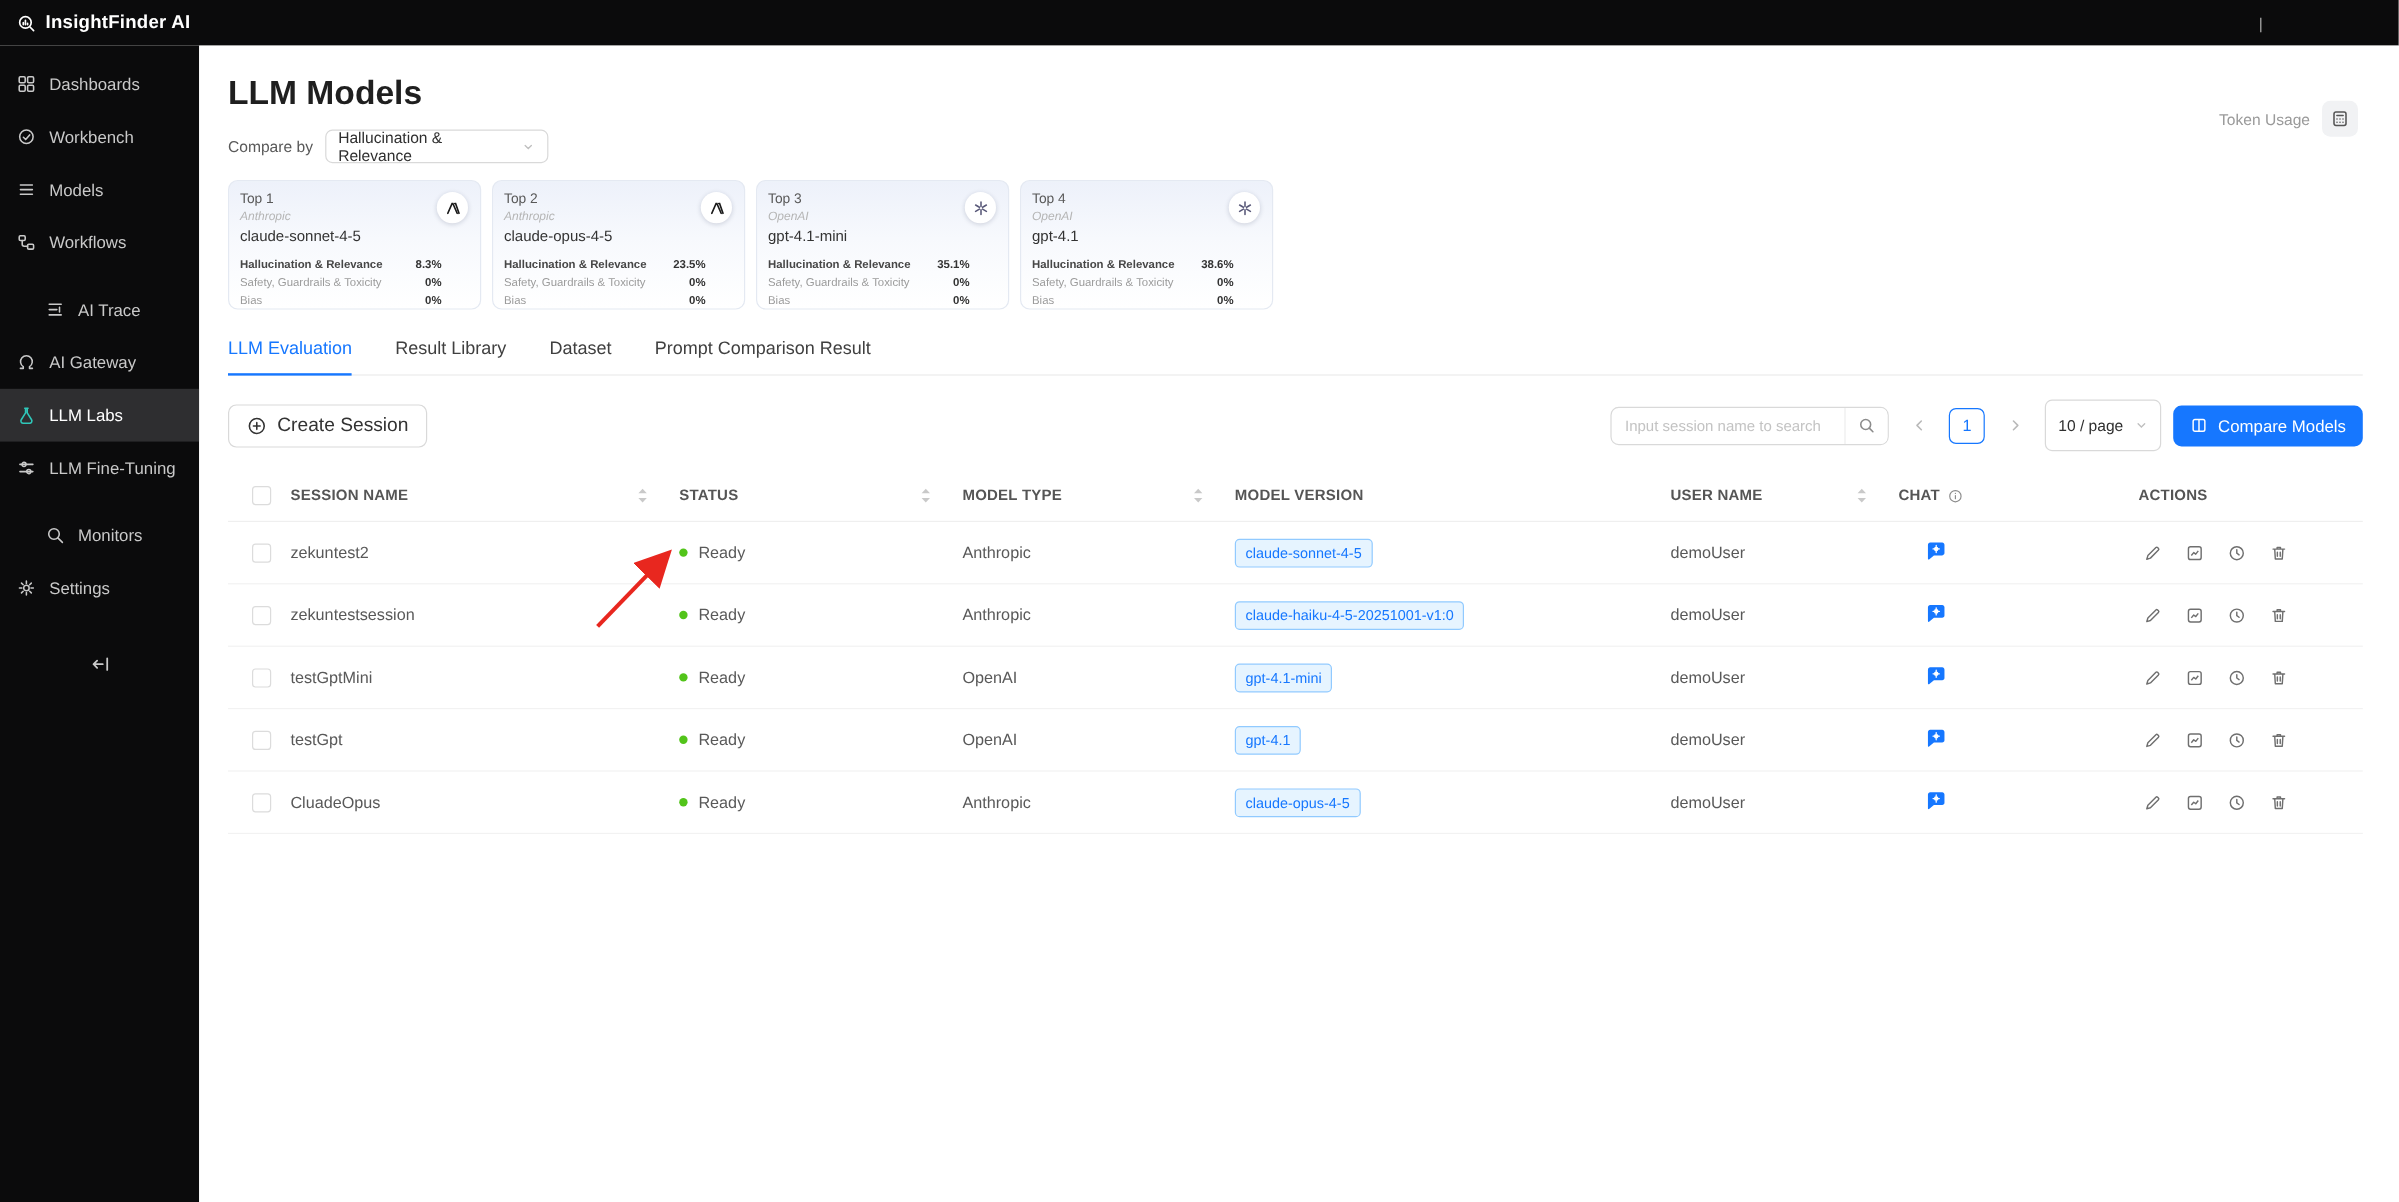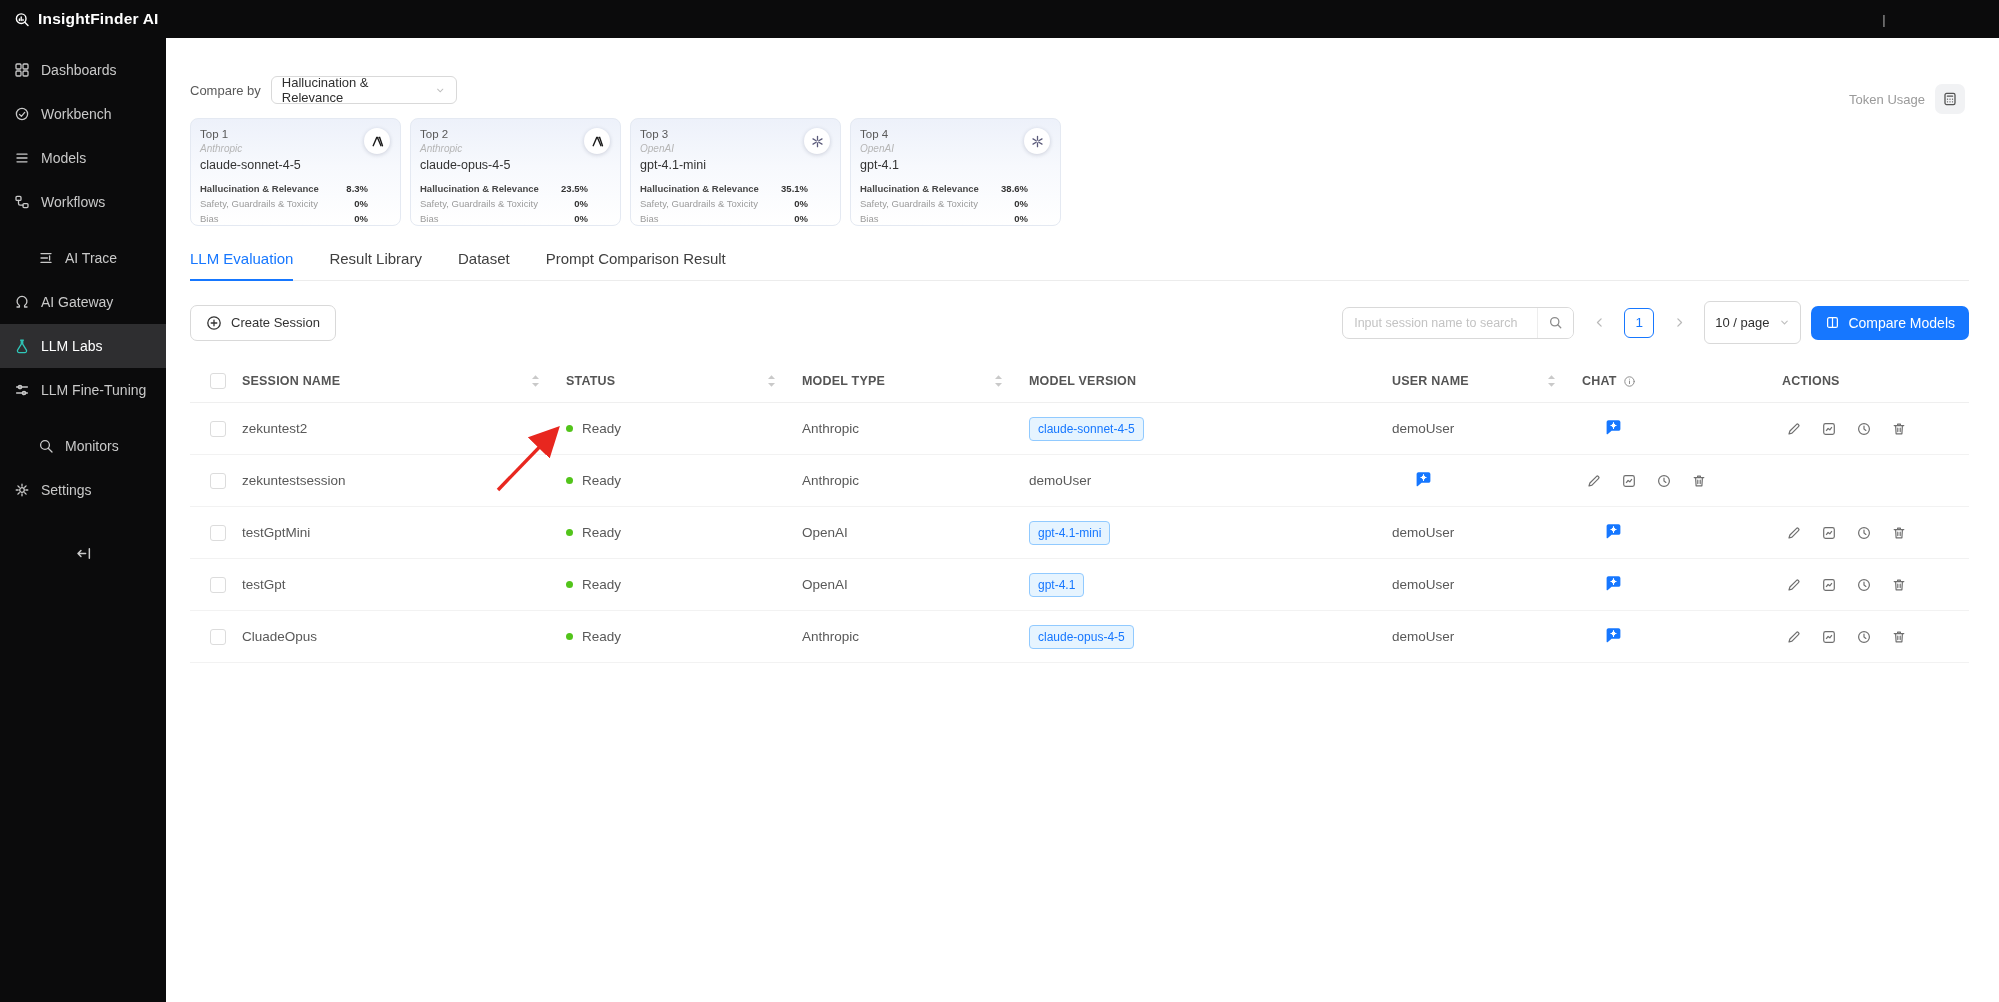--- a/index.html
+++ b/index.html
@@ -40,21 +40,21 @@
   .metric{display:flex;justify-content:space-between;font-size:9.5px;color:#9b9b9b;line-height:1.6;padding-right:22px;}
   .metric .mv{font-weight:700;color:#333;}
   .metric.primary{color:#474747;font-weight:700;}
   
   .tabs{margin-top:24px;display:flex;gap:36px;border-bottom:1px solid #ececec;font-size:15px;color:#404040;}
   .tab{padding-bottom:13px;cursor:pointer;position:relative;}
   .tab.active{color:#1677ff;font-weight:500;}
   .tab.active:after{content:"";position:absolute;left:0;right:0;bottom:-1px;height:2px;background:#1677ff;}
   
   .toolbar{margin-top:20px;display:flex;align-items:center;justify-content:space-between;}
-  .btn-create{display:inline-flex;align-items:center;gap:9px;height:36px;padding:0 15px;border:1px solid #d9d9d9;border-radius:7px;background:#fff;font-size:13px;color:#333;cursor:pointer;font-family:inherit;}
+  .btn-create{display:inline-flex;align-items:center;gap:9px;height:36px;padding:0 15px;border:1px solid #d9d9d9;border-radius:7px;background:#fff;font-size:16px;color:#333;cursor:pointer;font-family:inherit;}
   .toolbar-right{display:flex;align-items:center;gap:10px;}
   .search{display:flex;align-items:center;border:1px solid #d9d9d9;border-radius:7px;height:32px;width:232px;background:#fff;overflow:hidden;box-sizing:border-box;}
   .search input{flex:1;border:none;outline:none;padding:0 11px;font-size:12.5px;color:#333;font-family:inherit;min-width:0;background:transparent;}
   .search input::placeholder{color:#c3c3c3;}
   .search-btn{width:36px;height:100%;border:none;border-left:1px solid #ededed;background:#fff;display:flex;align-items:center;justify-content:center;color:#8c8c8c;cursor:pointer;}
   .pg{width:30px;height:30px;border:none;background:transparent;color:#b9b9b9;display:flex;align-items:center;justify-content:center;cursor:pointer;padding:0;}
   .pg.current{border:1px solid #1677ff;color:#1677ff;border-radius:6px;background:#fff;font-size:13.5px;font-family:inherit;}
   .select.pagesize{height:43px;}
   .btn-primary{display:inline-flex;align-items:center;gap:8px;height:34px;padding:0 14px;background:#1677ff;border:none;border-radius:7px;color:#fff;font-size:14px;cursor:pointer;font-family:inherit;}
   
@@ -197,20 +197,21 @@
       <span>Settings</span>
     </div>
     <div class="collapse">
       <svg width="17" height="17" viewBox="0 0 16 16" fill="none" stroke="currentColor" stroke-width="1.4" stroke-linecap="round" stroke-linejoin="round">
           <path d="M13.5 3.5v9M10 8H2.8M5.6 5.2L2.8 8l2.8 2.8"></path>
         </svg>
     </div>
   </aside>
 
   <main class="main">
+    <div class="page-title">LLM Models</div>
 
     <div class="token-usage">
       <span>Token Usage</span>
       <button class="token-btn">
         <svg width="16" height="16" viewBox="0 0 16 16" fill="none" stroke="currentColor" stroke-width="1.3" stroke-linecap="round">
             <rect x="3" y="2.4" width="10" height="11.2" rx="1.6"></rect>
             <path d="M5.4 5.2h5.2M5.5 8.2h.01M8 8.2h.01M10.5 8.2h.01M5.5 10.8h.01M8 10.8h.01M10.5 10.8h.01"></path>
           </svg>
       </button>
     </div>
@@ -485,20 +486,21 @@
       <div class="grid tr">
         <div class="td-check">
             <span class="checkbox"></span>
           </div>
         <div>zekuntestsession</div>
         <div class="status">
             <span class="dot"></span>
             <span>Ready</span>
           </div>
         <div>Anthropic</div>
+        <div><span class="chip">claude-haiku-4-5-20251001-v1:0</span></div>
         <div>demoUser</div>
         <div class="td-chat"><span class="chat-ic">
               <svg width="19" height="19" viewBox="0 0 16 16">
                 <path fill="currentColor" d="M2.2 3.4c0-.9.7-1.6 1.6-1.6h8.4c.9 0 1.6.7 1.6 1.6v5.8c0 .9-.7 1.6-1.6 1.6H6.4L3 13.6a.5.5 0 0 1-.8-.4V3.4z"></path>
                 <circle cx="8" cy="6.3" r="1.6" fill="#fff"></circle>
                 <path d="M8 3.8v1M8 7.8v1M5.8 6.3h1M9.2 6.3h1" stroke="#fff" stroke-width=".9" stroke-linecap="round"></path>
               </svg>
             </span></div>
         <div class="actions">
           <span class="act">

